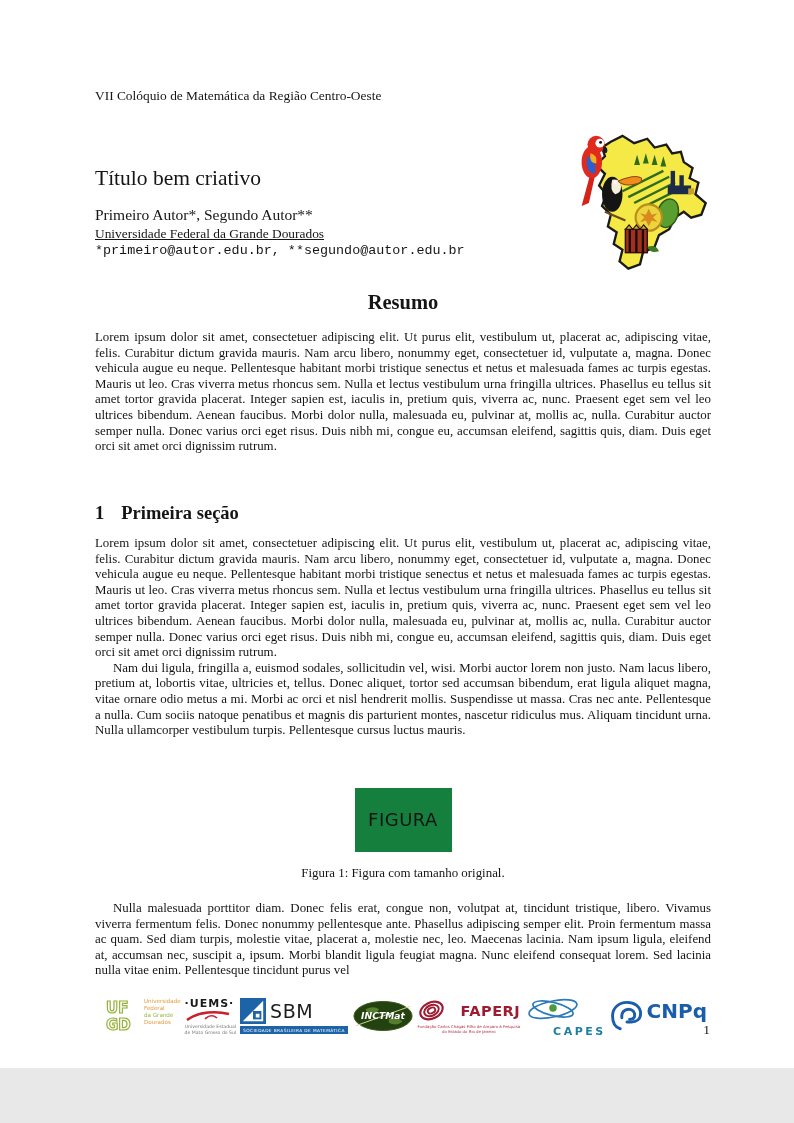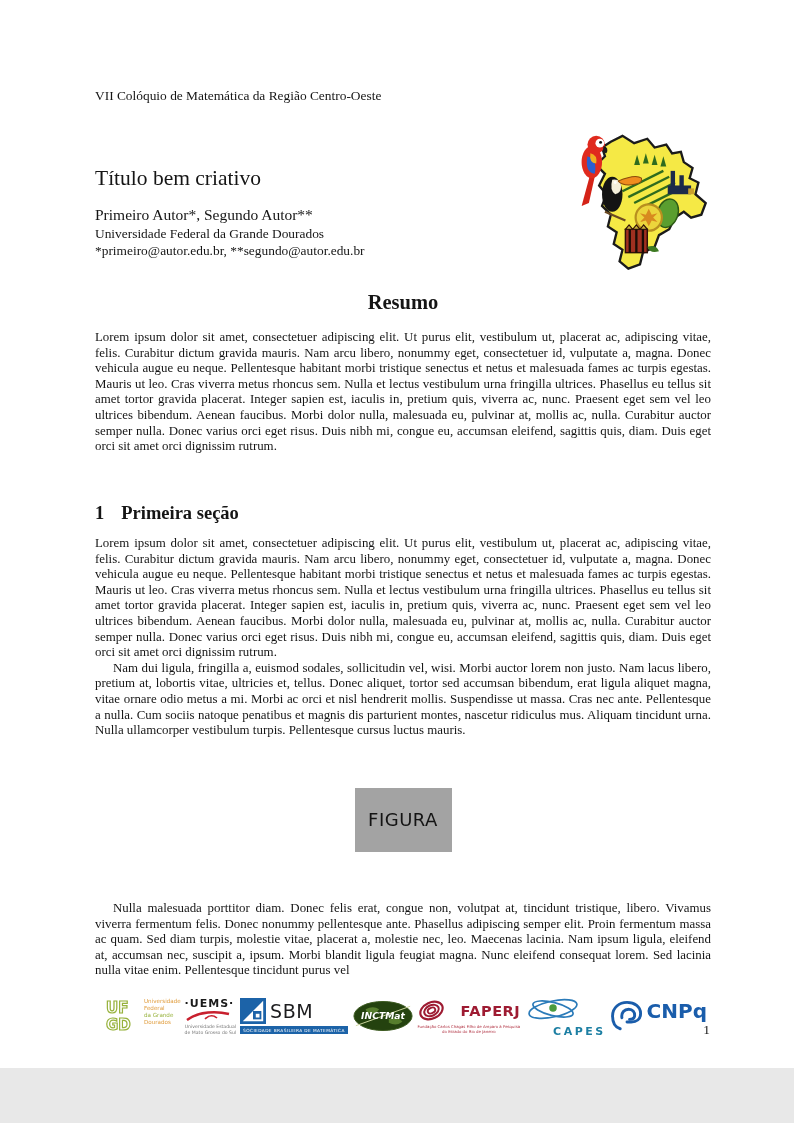--- a/index.html
+++ b/index.html
@@ -6,28 +6,28 @@
   .page{position:relative;width:794px;height:1068px;background:#ffffff;margin:0 auto;
         font-family:"Liberation Serif",serif;color:#151515;overflow:hidden;}
   .abs{position:absolute;}
   .col{left:95px;width:616px;}
   .justified{text-align:justify;font-size:12.9px;line-height:15.6px;}
   .para{margin:0;}
   .indent{text-indent:18px;}
   .running-header{top:88px;font-size:13.4px;}
   .paper-title{top:166px;font-size:21.5px;font-weight:normal;}
   .authors-line{top:206px;font-size:15.5px;}
-  .affiliation-line{top:226px;font-size:13.4px;}
-  .emails-line{top:243px;font-size:13.4px;}
+  .affiliation-line{top:226px;font-size:13.4px;text-decoration:underline;}
+  .emails-line{top:243px;font-size:13.4px;font-family:Liberation Mono, monospace;}
   .abstract-heading{top:291px;font-size:20.5px;font-weight:bold;text-align:center;}
   .abstract-text{top:330px;}
   .section-heading{top:503px;font-size:18.5px;font-weight:bold;display:flex;gap:17px;}
   .body-flow{top:536px;}
   .figure-wrap{top:788px;text-align:center;}
-  .figure-box{display:inline-block;width:97px;height:64px;background:#a3a3a3;
+  .figure-box{display:inline-block;width:97px;height:64px;background:#15803d;
               font-family:"DejaVu Sans","Liberation Sans",sans-serif;font-size:18px;
               color:#141414;line-height:64px;text-align:center;letter-spacing:.5px;}
   .figure-caption{margin-top:14px;font-size:12.9px;}
   .para3{top:901px;}
   .page-number{top:1022px;right:84px;font-size:13.4px;}
 
   
   .event-logo{top:130px;left:567px;width:146px;height:146px;}
 
   
@@ -131,20 +131,21 @@
     <span>1</span>
     <span>Primeira seção</span>
   </div>
   <div class="abs col body-flow">
     <p class="justified para">Lorem ipsum dolor sit amet, consectetuer adipiscing elit. Ut purus elit, vestibulum ut, placerat ac, adipiscing vitae, felis. Curabitur dictum gravida mauris. Nam arcu libero, nonummy eget, consectetuer id, vulputate a, magna. Donec vehicula augue eu neque. Pellentesque habitant morbi tristique senectus et netus et malesuada fames ac turpis egestas. Mauris ut leo. Cras viverra metus rhoncus sem. Nulla et lectus vestibulum urna fringilla ultrices. Phasellus eu tellus sit amet tortor gravida placerat. Integer sapien est, iaculis in, pretium quis, viverra ac, nunc. Praesent eget sem vel leo ultrices bibendum. Aenean faucibus. Morbi dolor nulla, malesuada eu, pulvinar at, mollis ac, nulla. Curabitur auctor semper nulla. Donec varius orci eget risus. Duis nibh mi, congue eu, accumsan eleifend, sagittis quis, diam. Duis eget orci sit amet orci dignissim rutrum.</p>
     <p class="justified para indent">Nam dui ligula, fringilla a, euismod sodales, sollicitudin vel, wisi. Morbi auctor lorem non justo. Nam lacus libero, pretium at, lobortis vitae, ultricies et, tellus. Donec aliquet, tortor sed accumsan bibendum, erat ligula aliquet magna, vitae ornare odio metus a mi. Morbi ac orci et nisl hendrerit mollis. Suspendisse ut massa. Cras nec ante. Pellentesque a nulla. Cum sociis natoque penatibus et magnis dis parturient montes, nascetur ridiculus mus. Aliquam tincidunt urna. Nulla ullamcorper vestibulum turpis. Pellentesque cursus luctus mauris.</p>
   </div>
 
   <div class="abs col figure-wrap">
     <div class="figure-box">FIGURA</div>
+    <div class="figure-caption">Figura 1: Figura com tamanho original.</div>
   </div>
 
   <p class="abs col justified para indent para3">Nulla malesuada porttitor diam. Donec felis erat, congue non, volutpat at, tincidunt tristique, libero. Vivamus viverra fermentum felis. Donec nonummy pellentesque ante. Phasellus adipiscing semper elit. Proin fermentum massa ac quam. Sed diam turpis, molestie vitae, placerat a, molestie nec, leo. Maecenas lacinia. Nam ipsum ligula, eleifend at, accumsan nec, suscipit a, ipsum. Morbi blandit ligula feugiat magna. Nunc eleifend consequat lorem. Sed lacinia nulla vitae enim. Pellentesque tincidunt purus vel</p>
 
   <div class="abs footer-row">
 
     <div class="logo">
       <svg width="34" height="36" viewBox="0 0 34 36">
         <text x="1" y="15" font-family="DejaVu Sans, sans-serif" font-size="15" font-weight="bold" fill="#ffffff" stroke="#97b23c" stroke-width="1.2">UF</text>
         <text x="1" y="32" font-family="DejaVu Sans, sans-serif" font-size="15" font-weight="bold" fill="#ffffff" stroke="#97b23c" stroke-width="1.2">GD</text>

